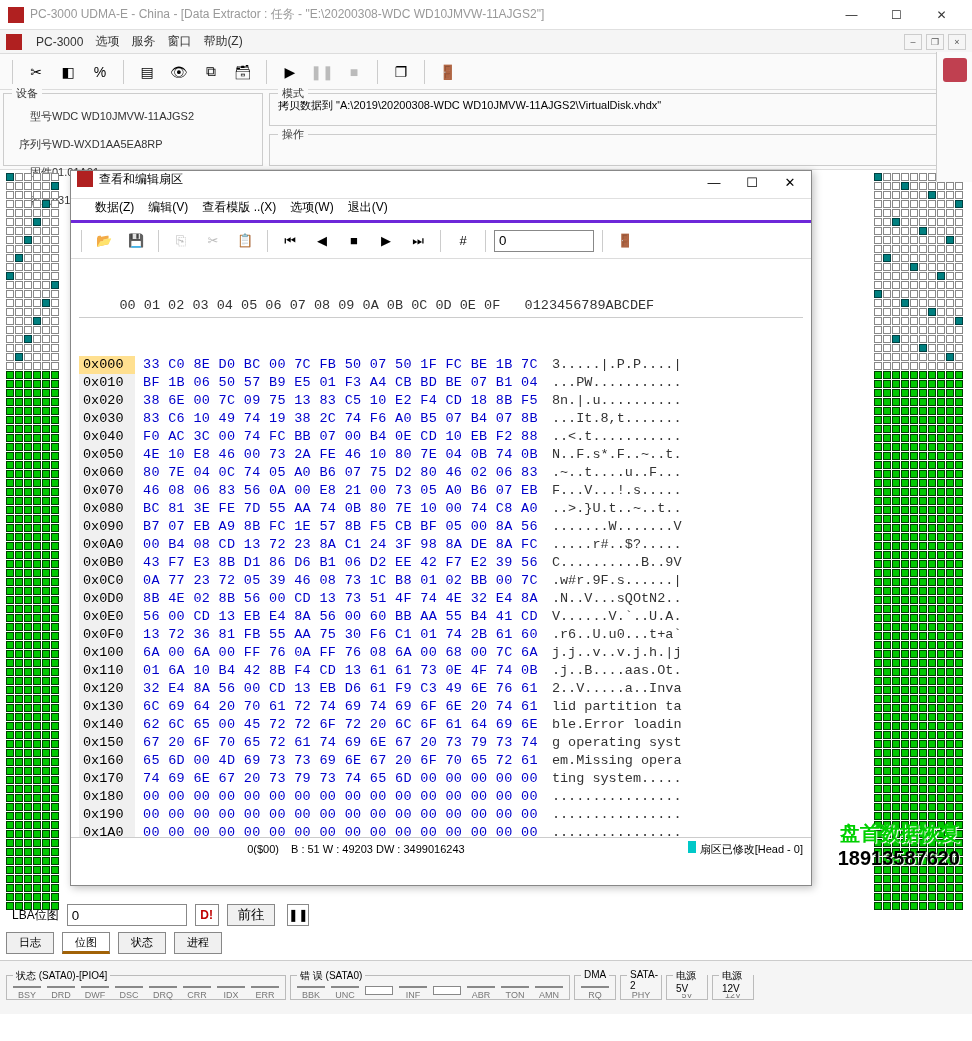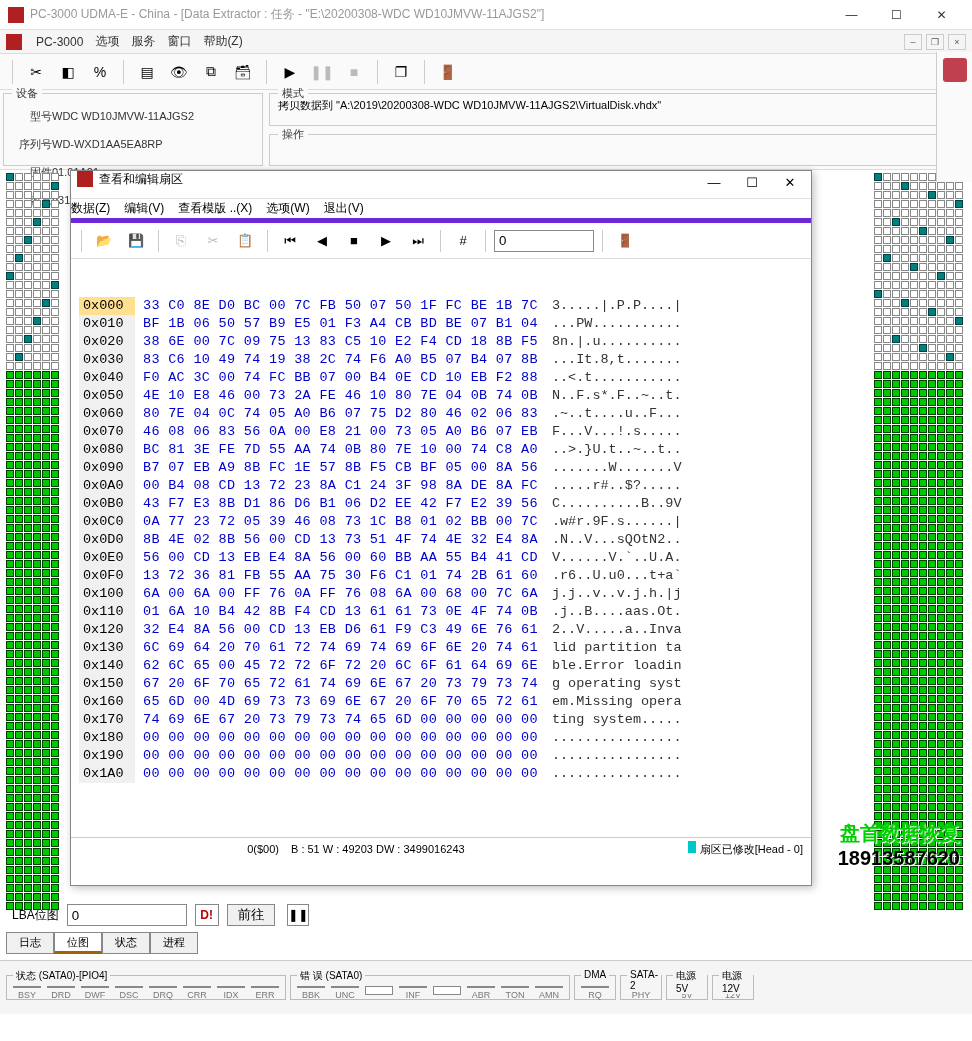--- a/index.html
+++ b/index.html
@@ -30,42 +30,42 @@
 .cell { width: 8px; height: 8px; border: 1px solid #004000; }
 .cell.green { background: #00c800; }
 .cell.teal { background: #008080; border-color: #004040; }
 .cell.white { background: #fff; border-color: #888; }
 .hex-window { position: absolute; left: 70px; top: 0px; width: 742px; height: 716px; background: #fff; border: 1px solid #888; box-shadow: 2px 2px 8px rgba(0,0,0,0.25); z-index: 10; }
 .hex-title { height: 28px; display: flex; align-items: flex-start; padding: 0 6px; background: #fff; border-bottom: 1px solid #e0e0e0; }
 .hex-title .icon { width: 16px; height: 16px; background: #b02020; margin-right: 6px; }
 .hex-title .ttext { flex: 1; font-size: 12px; }
 .hex-title .btns { display: flex; gap: 8px; }
 .hex-title .btns div { width: 30px; height: 22px; display: flex; align-items: center; justify-content: center; cursor: pointer; font-size: 13px; }
-.hex-menu { height: 24px; display: flex; align-items: center; padding: 0 0; gap: 14px; border-bottom: 5px solid #6d28d9; }
+.hex-menu { height: 24px; display: flex; align-items: flex-start; padding: 0 24px; gap: 14px; border-bottom: 3px solid #6d28d9; }
 .hex-menu span { cursor: pointer; }
 .hex-tools { height: 36px; display: flex; align-items: center; padding: 0 6px; gap: 4px; border-bottom: 1px solid #dcdcdc; }
 .hex-tools .tbtn { width: 28px; height: 28px; display: flex; align-items: center; justify-content: center; font-size: 13px; cursor: pointer; }
 .hex-tools .sep { width: 1px; height: 22px; background: #ccc; margin: 0 4px; }
 .hex-tools input { width: 100px; height: 22px; border: 1px solid #888; padding: 0 4px; }
 .hex-content { font-family: Consolas, "Courier New", monospace; font-size: 13.5px; padding: 2px 8px; white-space: pre; line-height: 18px; color: #333; overflow: hidden; height: 578px; }
 .hex-header-row { color: #333; border-bottom: 1px solid #ccc; padding-bottom: 2px; margin-bottom: 2px; }
 .hex-line { display: flex; }
 .hex-offset { color: #000000; background: #f0f0f0; padding: 0 4px; width: 56px; display: inline-block; }
 .hex-offset.sel { background: #ffe090; }
 .hex-bytes { color: #0000cc; margin: 0 8px; letter-spacing: 0.3px; }
 .hex-ascii { color: #333; margin-left: 6px; }
 .hex-status { height: 22px; border-top: 1px solid #ccc; display: flex; align-items: center; padding: 0 8px; font-size: 11px; gap: 12px; }
 .hex-status .s1 { width: 200px; text-align: right; }
 .hex-status .s2 { flex: 1; }
 .hex-status .mark { width: 8px; height: 12px; background: #00c8c8; display: inline-block; margin-right: 4px; }
 .lba-row { position: absolute; bottom: 32px; left: 6px; right: 6px; height: 26px; display: flex; align-items: center; gap: 8px; padding: 0 6px; }
 .lba-row input { width: 120px; height: 22px; border: 1px solid #888; padding: 0 4px; }
 .lba-row button { height: 22px; padding: 0 10px; border: 1px solid #888; background: #f0f0f0; cursor: pointer; }
 .lba-row .dflag { width: 24px; height: 22px; border: 1px solid #888; display: flex; align-items: center; justify-content: center; color: #c00000; font-weight: bold; background: #fff; }
-.tabs-row { position: absolute; bottom: 6px; left: 6px; height: 22px; display: flex; gap: 0; }
+.tabs-row { position: absolute; bottom: 6px; left: 6px; height: 22px; display: flex; gap: 8px; }
 .tabs-row .tab { padding: 2px 12px; border: 1px solid #888; background: #f0f0f0; cursor: pointer; font-size: 11px; }
 .tabs-row .tab.active { background: #fff; border-bottom: 3px solid #a16207; }
 .bottom-status { height: 54px; border-top: 1px solid #ccc; display: flex; padding: 14px 6px; gap: 4px; background: #f5f5f5; font-size: 10px; }
 .status-group { border: 1px solid #bbb; padding: 10px 4px 2px 4px; position: relative; display: flex; gap: 2px; }
 .status-group .glabel { position: absolute; top: -7px; left: 6px; background: #f5f5f5; padding: 0 3px; font-size: 10px; }
 .status-group .sitem { display: flex; flex-direction: column; align-items: center; gap: 2px; width: 32px; }
 .status-group .slot { width: 28px; height: 12px; border: 1px solid #888; background: #fff; }
 .status-group .slabel { font-size: 9px; color: #777; }
 .watermark { position: absolute; right: 12px; bottom: 90px; z-index: 50; text-align: right; pointer-events: none; }
 .watermark .wm1 { color: #00d000; font-size: 20px; font-weight: bold; text-shadow: 1px 1px 1px #fff; }
@@ -1504,20 +1504,21 @@
       <div class="tbtn">▶</div>
       <div class="tbtn">⏭</div>
       <div class="sep"></div>
       <div class="tbtn">#</div>
       <div class="sep"></div>
       <input type="text" value="0" style="">
       <div class="sep"></div>
       <div class="tbtn">🚪</div>
     </div>
     <div class="hex-content">
+      <div class="hex-header-row">     00 01 02 03 04 05 06 07 08 09 0A 0B 0C 0D 0E 0F   0123456789ABCDEF</div>
       <div id="hexrows"><div class="hex-line"><span class="hex-offset sel">0x000</span><span class="hex-bytes">33 C0 8E D0 BC 00 7C FB 50 07 50 1F FC BE 1B 7C</span><span class="hex-ascii">3.....|.P.P....|</span></div><div class="hex-line"><span class="hex-offset">0x010</span><span class="hex-bytes">BF 1B 06 50 57 B9 E5 01 F3 A4 CB BD BE 07 B1 04</span><span class="hex-ascii">...PW...........</span></div><div class="hex-line"><span class="hex-offset">0x020</span><span class="hex-bytes">38 6E 00 7C 09 75 13 83 C5 10 E2 F4 CD 18 8B F5</span><span class="hex-ascii">8n.|.u..........</span></div><div class="hex-line"><span class="hex-offset">0x030</span><span class="hex-bytes">83 C6 10 49 74 19 38 2C 74 F6 A0 B5 07 B4 07 8B</span><span class="hex-ascii">...It.8,t.......</span></div><div class="hex-line"><span class="hex-offset">0x040</span><span class="hex-bytes">F0 AC 3C 00 74 FC BB 07 00 B4 0E CD 10 EB F2 88</span><span class="hex-ascii">..&lt;.t...........</span></div><div class="hex-line"><span class="hex-offset">0x050</span><span class="hex-bytes">4E 10 E8 46 00 73 2A FE 46 10 80 7E 04 0B 74 0B</span><span class="hex-ascii">N..F.s*.F..~..t.</span></div><div class="hex-line"><span class="hex-offset">0x060</span><span class="hex-bytes">80 7E 04 0C 74 05 A0 B6 07 75 D2 80 46 02 06 83</span><span class="hex-ascii">.~..t....u..F...</span></div><div class="hex-line"><span class="hex-offset">0x070</span><span class="hex-bytes">46 08 06 83 56 0A 00 E8 21 00 73 05 A0 B6 07 EB</span><span class="hex-ascii">F...V...!.s.....</span></div><div class="hex-line"><span class="hex-offset">0x080</span><span class="hex-bytes">BC 81 3E FE 7D 55 AA 74 0B 80 7E 10 00 74 C8 A0</span><span class="hex-ascii">..&gt;.}U.t..~..t..</span></div><div class="hex-line"><span class="hex-offset">0x090</span><span class="hex-bytes">B7 07 EB A9 8B FC 1E 57 8B F5 CB BF 05 00 8A 56</span><span class="hex-ascii">.......W.......V</span></div><div class="hex-line"><span class="hex-offset">0x0A0</span><span class="hex-bytes">00 B4 08 CD 13 72 23 8A C1 24 3F 98 8A DE 8A FC</span><span class="hex-ascii">.....r#..$?.....</span></div><div class="hex-line"><span class="hex-offset">0x0B0</span><span class="hex-bytes">43 F7 E3 8B D1 86 D6 B1 06 D2 EE 42 F7 E2 39 56</span><span class="hex-ascii">C..........B..9V</span></div><div class="hex-line"><span class="hex-offset">0x0C0</span><span class="hex-bytes">0A 77 23 72 05 39 46 08 73 1C B8 01 02 BB 00 7C</span><span class="hex-ascii">.w#r.9F.s......|</span></div><div class="hex-line"><span class="hex-offset">0x0D0</span><span class="hex-bytes">8B 4E 02 8B 56 00 CD 13 73 51 4F 74 4E 32 E4 8A</span><span class="hex-ascii">.N..V...sQOtN2..</span></div><div class="hex-line"><span class="hex-offset">0x0E0</span><span class="hex-bytes">56 00 CD 13 EB E4 8A 56 00 60 BB AA 55 B4 41 CD</span><span class="hex-ascii">V......V.`..U.A.</span></div><div class="hex-line"><span class="hex-offset">0x0F0</span><span class="hex-bytes">13 72 36 81 FB 55 AA 75 30 F6 C1 01 74 2B 61 60</span><span class="hex-ascii">.r6..U.u0...t+a`</span></div><div class="hex-line"><span class="hex-offset">0x100</span><span class="hex-bytes">6A 00 6A 00 FF 76 0A FF 76 08 6A 00 68 00 7C 6A</span><span class="hex-ascii">j.j..v..v.j.h.|j</span></div><div class="hex-line"><span class="hex-offset">0x110</span><span class="hex-bytes">01 6A 10 B4 42 8B F4 CD 13 61 61 73 0E 4F 74 0B</span><span class="hex-ascii">.j..B....aas.Ot.</span></div><div class="hex-line"><span class="hex-offset">0x120</span><span class="hex-bytes">32 E4 8A 56 00 CD 13 EB D6 61 F9 C3 49 6E 76 61</span><span class="hex-ascii">2..V.....a..Inva</span></div><div class="hex-line"><span class="hex-offset">0x130</span><span class="hex-bytes">6C 69 64 20 70 61 72 74 69 74 69 6F 6E 20 74 61</span><span class="hex-ascii">lid partition ta</span></div><div class="hex-line"><span class="hex-offset">0x140</span><span class="hex-bytes">62 6C 65 00 45 72 72 6F 72 20 6C 6F 61 64 69 6E</span><span class="hex-ascii">ble.Error loadin</span></div><div class="hex-line"><span class="hex-offset">0x150</span><span class="hex-bytes">67 20 6F 70 65 72 61 74 69 6E 67 20 73 79 73 74</span><span class="hex-ascii">g operating syst</span></div><div class="hex-line"><span class="hex-offset">0x160</span><span class="hex-bytes">65 6D 00 4D 69 73 73 69 6E 67 20 6F 70 65 72 61</span><span class="hex-ascii">em.Missing opera</span></div><div class="hex-line"><span class="hex-offset">0x170</span><span class="hex-bytes">74 69 6E 67 20 73 79 73 74 65 6D 00 00 00 00 00</span><span class="hex-ascii">ting system.....</span></div><div class="hex-line"><span class="hex-offset">0x180</span><span class="hex-bytes">00 00 00 00 00 00 00 00 00 00 00 00 00 00 00 00</span><span class="hex-ascii">................</span></div><div class="hex-line"><span class="hex-offset">0x190</span><span class="hex-bytes">00 00 00 00 00 00 00 00 00 00 00 00 00 00 00 00</span><span class="hex-ascii">................</span></div><div class="hex-line"><span class="hex-offset">0x1A0</span><span class="hex-bytes">00 00 00 00 00 00 00 00 00 00 00 00 00 00 00 00</span><span class="hex-ascii">................</span></div></div>
     </div>
     <div class="hex-status">
       <div class="s1">0($00)</div>
       <div class="s2">B : 51 W : 49203 DW : 3499016243</div>
       <div><span class="mark"></span><span>扇区已修改[Head - 0]</span></div>
     </div>
   </div>
 
   <div class="lba-row">

